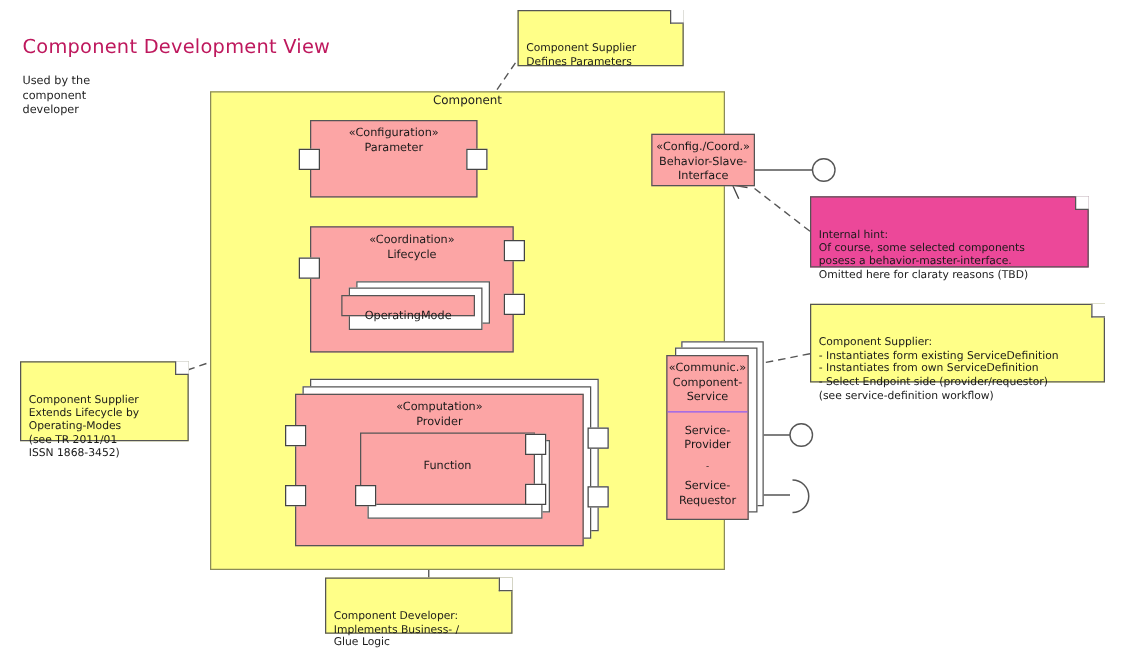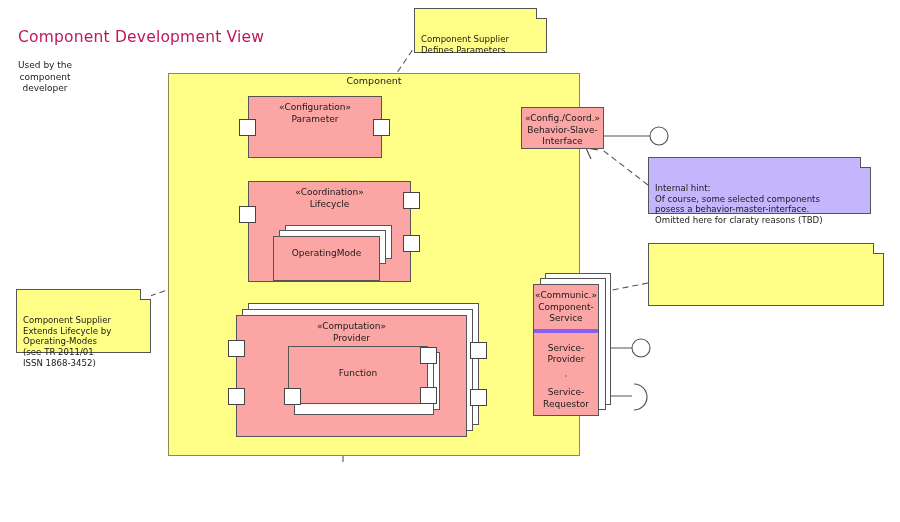--- a/index.html
+++ b/index.html
@@ -30,21 +30,20 @@
     color: #be185d;
     letter-spacing: 0.2px;
     white-space: nowrap;
   }
   #usedby-label {
     left: 18px; top: 60px;
     font-size: 9px;
     color: #222222;
     line-height: 11.5px;
     white-space: pre-line;
-    text-align: center;
   }
 
   
   #component-frame {
     left: 168px; top: 73px;
     width: 412px; height: 383px;
     background: #ffff88;
     border: 1px solid #8a8a5a;
   }
   #component-frame-label {
@@ -83,21 +82,21 @@
   
   .note {
     background: #ffff88;
     border: 1px solid #555555;
     font-size: 8.6px;
     line-height: 10.6px;
     color: #1a1a1a;
     padding: 4px 3px 4px 6px;
     white-space: pre-line;
   }
-  .note.white { background: #c4b5fd; }
+  .note.white { background: #ec4899; }
   .note .fold {
     position: absolute;
     right: -1px; top: -1px;
     width: 11px; height: 11px;
     background: #ffffff;
     border-left: 1px solid #555555;
     border-bottom: 1px solid #555555;
   }
   .note.white .fold { background: #ffffff; }
 
@@ -250,21 +249,21 @@
   <div class="abs port" style="left:239px; top:119px;"></div>
   <div class="abs port" style="left:373px; top:119px;"></div>
 
   <div class="abs uml-box" style="left:248px; top:181px; width:163px; height:101px;">
     <div class="uml-box-title">«Coordination»
 Lifecycle</div>
   </div>
 
   <div class="abs stack-ghost" style="left:285px; top:225px; width:107px; height:34px;"></div>
   <div class="abs stack-ghost" style="left:279px; top:230px; width:107px; height:34px;"></div>
-  <div class="abs uml-box" style="left:273px; top:236px; width:107px; height:45px;">
+  <div class="abs uml-box" style="left:273px; top:236px; width:107px; height:17px;">
     <div class="inner-label" style="padding-top:11px;">OperatingMode</div>
   </div>
   <div class="abs port" style="left:239px; top:206px;"></div>
   <div class="abs port" style="left:403px; top:192px;"></div>
   <div class="abs port" style="left:403px; top:235px;"></div>
 
   <div class="abs stack-ghost" style="left:248px; top:303px; width:231px; height:122px;"></div>
   <div class="abs stack-ghost" style="left:242px; top:309px; width:231px; height:122px;"></div>
   <div class="abs uml-box" style="left:236px; top:315px; width:231px; height:122px;">
     <div class="uml-box-title">«Computation»
@@ -281,21 +280,21 @@
   <div class="abs port" style="left:228px; top:388px;"></div>
   <div class="abs port" style="left:284px; top:388px;"></div>
   <div class="abs port" style="left:420px; top:347px;"></div>
   <div class="abs port" style="left:420px; top:387px;"></div>
   <div class="abs port" style="left:470px; top:342px;"></div>
   <div class="abs port" style="left:470px; top:389px;"></div>
 
   <div class="abs stack-ghost" style="left:545px; top:273px; width:66px; height:132px;"></div>
   <div class="abs stack-ghost" style="left:540px; top:278px; width:66px; height:132px;"></div>
   <div class="abs uml-box" style="left:533px; top:284px; width:66px; height:132px;">
-    <div class="uml-box-title" style="padding-bottom:4px; border-bottom:4px solid #8b5cf6;">«Communic.»
+    <div class="uml-box-title" style="padding-bottom:4px; border-bottom:1px solid #8b5cf6;">«Communic.»
 Component-
 Service</div>
     <div class="svc-compartment" style="padding-top:10px;">Service-
 Provider</div>
     <div class="svc-compartment" style="padding-top:5px; font-size:7px;">-</div>
     <div class="svc-compartment" style="padding-top:5px;">Service-
 Requestor</div>
   </div>
 
   <div class="abs uml-box" style="left:521px; top:107px; width:83px; height:42px;">
@@ -313,25 +312,36 @@
   <div class="abs note white" style="left:648px; top:157px; width:223px; height:57px;">
     <span class="fold"></span>
     <span>Internal hint:
 Of course, some selected components
 posess a behavior-master-interface.
 Omitted here for claraty reasons (TBD)</span>
   </div>
 
   <div class="abs note" style="left:648px; top:243px; width:236px; height:63px;">
     <span class="fold"></span>
+    <span>Component Supplier:
+- Instantiates form existing ServiceDefinition
+- Instantiates from own ServiceDefinition
+- Select Endpoint side (provider/requestor)
+(see service-definition workflow)</span>
   </div>
 
   <div class="abs note" style="left:16px; top:289px; width:135px; height:64px;">
     <span class="fold"></span>
     <span>Component Supplier
 Extends Lifecycle by
 Operating-Modes
 (see TR 2011/01
  ISSN 1868-3452)</span>
   </div>
 
+  <div class="abs note" style="left:260px; top:462px; width:150px; height:45px;">
+    <span class="fold"></span>
+    <span>Component Developer:
+Implements Business- /
+Glue Logic</span>
+  </div>
 
 </div>
 
 </body></html>

